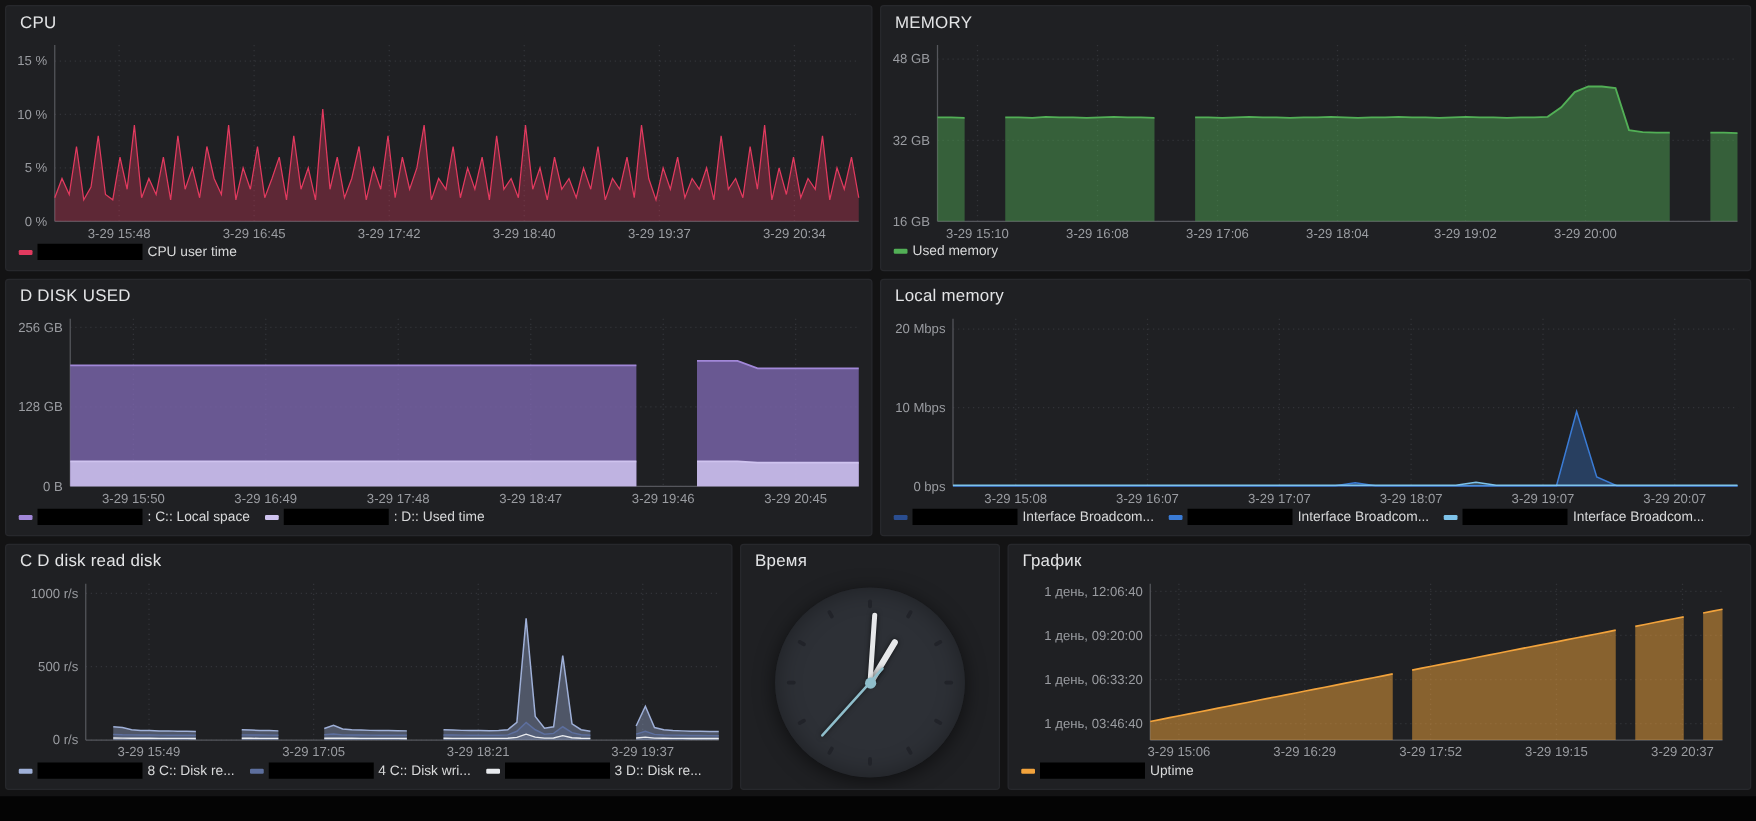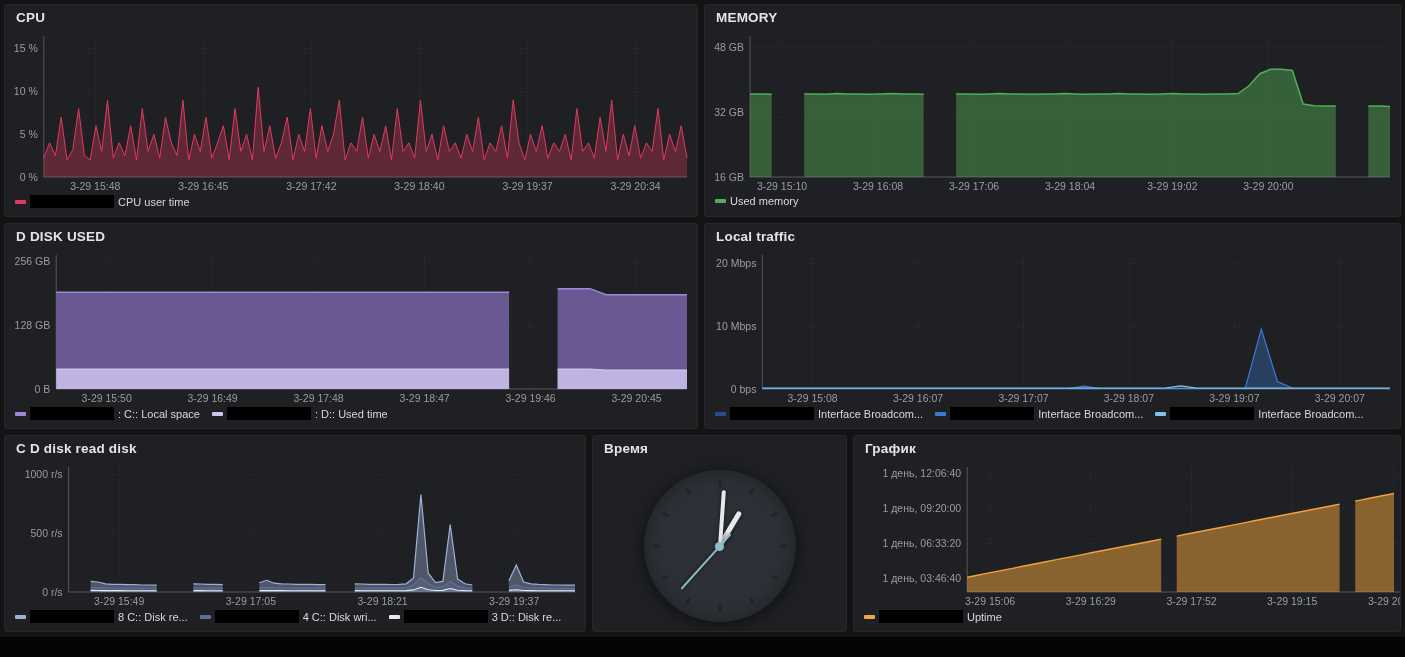--- a/index.html
+++ b/index.html
@@ -1,21 +1,21 @@
 <!DOCTYPE html>
 <html><head>
 <meta charset="utf-8">
 <style>
   *{margin:0;padding:0;box-sizing:border-box}
   html,body{width:1405px;height:657px;overflow:hidden}
   body{background:#131314;font-family:"Liberation Sans",sans-serif;position:relative}
   .dash{padding:4px 4px 5px 4px;display:flex;flex-direction:column;gap:6px}
   .row{display:flex;gap:6px}
   .panel{background:#1f2023;border:1px solid #27282c;border-radius:3px;display:flex;flex-direction:column;position:relative;overflow:hidden}
-  .ptitle{height:25px;line-height:25px;padding-left:11px;font-size:13.5px;font-weight:700;color:#e3e4e6;letter-spacing:.2px;cursor:pointer;flex:0 0 auto}
+  .ptitle{height:25px;line-height:25px;padding-left:11px;font-size:13.5px;font-weight:400;color:#e3e4e6;letter-spacing:.2px;cursor:pointer;flex:0 0 auto}
   .chart{flex:1 1 auto;position:relative;overflow:hidden}
   .legend{display:flex;align-items:flex-start;gap:12px;padding:1px 10px 5px 10px;height:22px;flex:0 0 auto;overflow:hidden}
   .li{display:flex;align-items:center;gap:4px;font-size:11px;color:#d8d9da;white-space:nowrap;cursor:pointer}
   .sw{width:11px;height:4px;border-radius:1px;display:inline-block;flex:0 0 auto}
   .redact{width:84px;height:13px;background:#000;display:inline-block;flex:0 0 auto}
   .lt{color:#d8d9da}
   svg text{font-family:"Liberation Sans",sans-serif}
   .grid{stroke:#323338;stroke-width:1;stroke-dasharray:1 3}
   .axis{stroke:#55565c;stroke-width:1}
   .ylab,.xlab{fill:#9a9ca1;font-size:10.5px}
@@ -153,21 +153,21 @@
             <span class="lt">: C:: Local space</span>
           </span>
           <span class="li">
             <span class="sw" style="background: rgb(207, 195, 239);"></span>
             <span class="redact"></span>
             <span class="lt">: D:: Used time</span>
           </span>
         </div>
     </section>
     <section class="panel" style="flex:1">
-      <header class="ptitle">Local traffic</header>
+      <header class="ptitle">Local memory</header>
       <div class="chart"><svg width="695" height="157">
             <line x1="107.6" y1="6" x2="107.6" y2="140.0" class="grid"></line>
             <text x="107.6" y="153" class="xlab" text-anchor="middle">3-29 15:08</text>
             <line x1="213.0" y1="6" x2="213.0" y2="140.0" class="grid"></line>
             <text x="213.0" y="153" class="xlab" text-anchor="middle">3-29 16:07</text>
             <line x1="318.5" y1="6" x2="318.5" y2="140.0" class="grid"></line>
             <text x="318.5" y="153" class="xlab" text-anchor="middle">3-29 17:07</text>
             <line x1="423.9" y1="6" x2="423.9" y2="140.0" class="grid"></line>
             <text x="423.9" y="153" class="xlab" text-anchor="middle">3-29 18:07</text>
             <line x1="529.4" y1="6" x2="529.4" y2="140.0" class="grid"></line>
@@ -272,21 +272,21 @@
             <span class="lt">4 C:: Disk wri...</span>
           </span>
           <span class="li">
             <span class="sw" style="background: rgb(232, 234, 238);"></span>
             <span class="redact"></span>
             <span class="lt">3 D:: Disk re...</span>
           </span>
         </div>
     </section>
 
-    <section class="panel" style="width:255px">
+    <section class="panel" style="width:208px">
       <header class="ptitle">Время</header>
       <div class="clockwrap">
         <div class="clock">
             <div class="tick" style="transform: translate(-50%, -50%) rotate(330deg) translateY(-63px);"></div>
             <div class="tick" style="transform: translate(-50%, -50%) rotate(300deg) translateY(-63px);"></div>
             <div class="tick" style="transform: translate(-50%, -50%) rotate(270deg) translateY(-63px);"></div>
             <div class="tick" style="transform: translate(-50%, -50%) rotate(240deg) translateY(-63px);"></div>
             <div class="tick" style="transform: translate(-50%, -50%) rotate(210deg) translateY(-63px);"></div>
             <div class="tick" style="transform: translate(-50%, -50%) rotate(180deg) translateY(-63px);"></div>
             <div class="tick" style="transform: translate(-50%, -50%) rotate(150deg) translateY(-63px);"></div>

